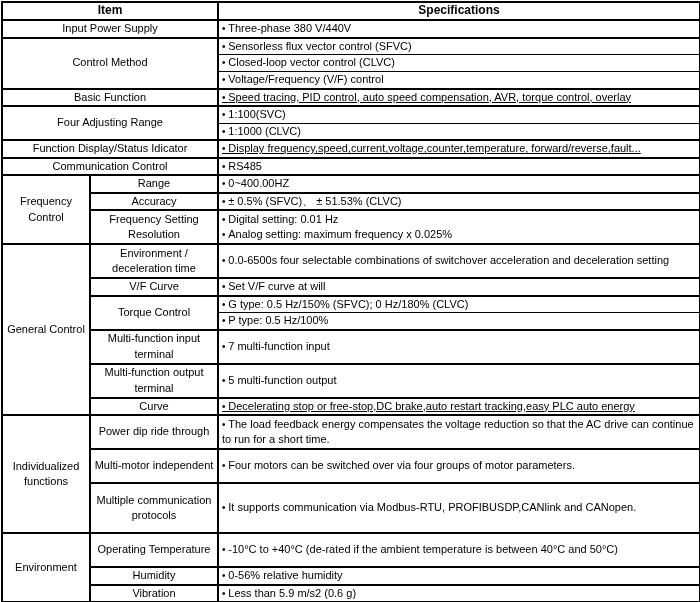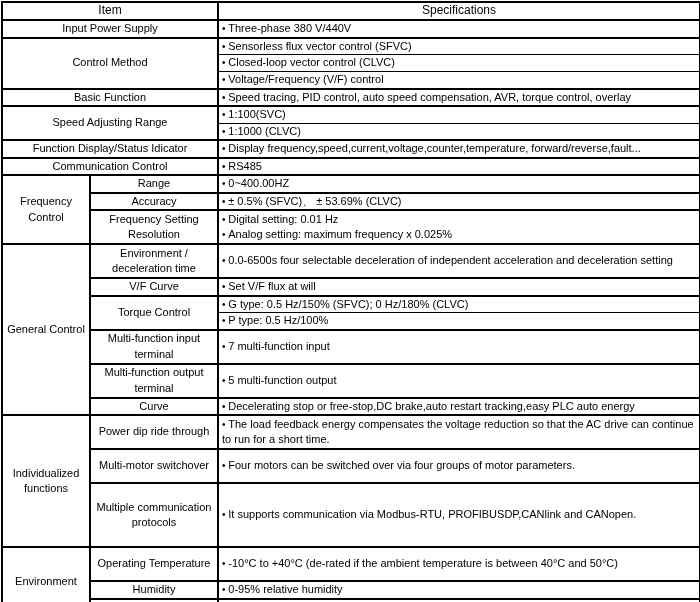--- a/index.html
+++ b/index.html
@@ -21,48 +21,49 @@
     color: #000000;
     font-size: 11px;
     line-height: 15.5px;
     padding: 0;
     vertical-align: middle;
     overflow: hidden;
     background: #ffffff;
   }
   th {
     font-size: 12px;
-    font-weight: normal;
+    font-weight: bold;
     text-align: center;
     height: 16px;
   }
   td.item, td.group, td.sub {
     text-align: center;
   }
   td.spec {
     text-align: left;
     border-radius: 7px;
   }
   .bl {
     padding-left: 3px;
     padding-right: 2px;
   }
   .bl::before {
     content: "\2022  ";
     font-size: 10px;
   }
   .nw .bl {
     white-space: nowrap;
+    text-decoration: underline;
   }
   
   td.bb1 { border-bottom-width: 1px; }
   td.bt1 { border-top-width: 1px; }
   tr.r1 { height: 17px; }
   tr.r2 { height: 34px; }
-  tr.r3 { height: 64px; }
+  tr.r3 { height: 50px; }
 </style>
 </head>
 <body>
 
 <table class="spec-table">
   <colgroup>
     <col style="width:88px">
     <col style="width:128px">
     <col style="width:482px">
   </colgroup>
@@ -98,21 +99,21 @@
   </tr>
 
   <tr class="r1">
     <td class="item" colspan="2">Basic Function</td>
     <td class="spec nw">
           <div class="bl">Speed tracing, PID control, auto speed compensation, AVR, torque control, overlay</div>
         </td>
   </tr>
 
   <tr class="r1">
-    <td class="item" colspan="2" rowspan="2">Speed Adjusting Range</td>
+    <td class="item" colspan="2" rowspan="2">Four Adjusting Range</td>
     <td class="spec bb1">
           <div class="bl">1:100(SVC)</div>
         </td>
   </tr>
   <tr class="r1">
     <td class="spec bt1">
           <div class="bl">1:1000 (CLVC)</div>
         </td>
   </tr>
 
@@ -133,42 +134,42 @@
   <tr class="r1">
     <td class="group" rowspan="3">Frequency Control</td>
     <td class="sub">Range</td>
     <td class="spec">
           <div class="bl">0~400.00HZ</div>
         </td>
   </tr>
   <tr class="r1">
     <td class="sub">Accuracy</td>
     <td class="spec">
-          <div class="bl">± 0.5% (SFVC)、 ± 53.69% (CLVC)</div>
+          <div class="bl">± 0.5% (SFVC)、 ± 51.53% (CLVC)</div>
         </td>
   </tr>
   <tr class="r2">
     <td class="sub">Frequency Setting Resolution</td>
     <td class="spec">
       <div class="bl">Digital setting: 0.01 Hz</div>
       <div class="bl">Analog setting: maximum frequency x 0.025%</div>
     </td>
   </tr>
 
   <tr class="r2">
     <td class="group" rowspan="7">General Control</td>
     <td class="sub">Environment / deceleration time</td>
     <td class="spec">
-          <div class="bl">0.0-6500s four selectable deceleration of independent acceleration and deceleration setting</div>
+          <div class="bl">0.0-6500s four selectable combinations of switchover acceleration and deceleration setting</div>
         </td>
   </tr>
   <tr class="r1">
     <td class="sub">V/F Curve</td>
     <td class="spec">
-          <div class="bl">Set V/F flux at will</div>
+          <div class="bl">Set V/F curve at will</div>
         </td>
   </tr>
   <tr class="r1">
     <td class="sub" rowspan="2">Torque Control</td>
     <td class="spec bb1">
           <div class="bl">G type: 0.5 Hz/150% (SFVC); 0 Hz/180% (CLVC)</div>
         </td>
   </tr>
   <tr class="r1">
     <td class="spec bt1">
@@ -195,21 +196,21 @@
   </tr>
 
   <tr class="r2">
     <td class="group" rowspan="3">Individualized functions</td>
     <td class="sub">Power dip ride through</td>
     <td class="spec">
           <div class="bl">The load feedback energy compensates the voltage reduction so that the AC drive can continue to run for a short time.</div>
         </td>
   </tr>
   <tr class="r2">
-    <td class="sub">Multi-motor switchover</td>
+    <td class="sub">Multi-motor independent</td>
     <td class="spec">
           <div class="bl">Four motors can be switched over via four groups of motor parameters.</div>
         </td>
   </tr>
   <tr class="r3">
     <td class="sub">Multiple communication protocols</td>
     <td class="spec">
           <div class="bl">It supports communication via Modbus-RTU, PROFIBUSDP,CANlink and CANopen.</div>
         </td>
   </tr>
@@ -217,21 +218,21 @@
   <tr class="r2">
     <td class="group" rowspan="3">Environment</td>
     <td class="sub">Operating Temperature</td>
     <td class="spec">
           <div class="bl">-10°C to +40°C (de-rated if the ambient temperature is between 40°C and 50°C)</div>
         </td>
   </tr>
   <tr class="r1">
     <td class="sub">Humidity</td>
     <td class="spec">
-          <div class="bl">0-95% relative humidity</div>
+          <div class="bl">0-56% relative humidity</div>
         </td>
   </tr>
   <tr class="r1">
     <td class="sub">Vibration</td>
     <td class="spec">
           <div class="bl">Less than 5.9 m/s2 (0.6 g)</div>
         </td>
   </tr>
 
 </tbody>

